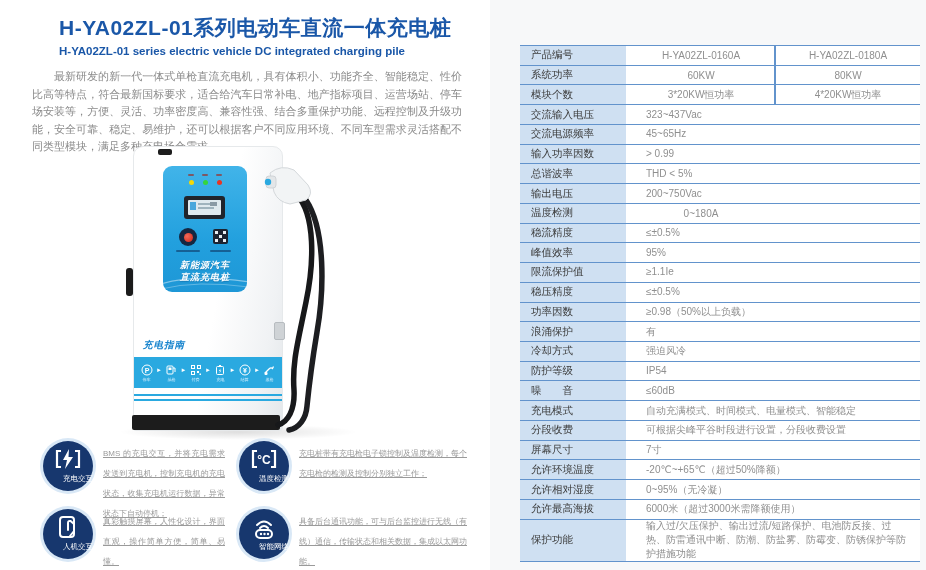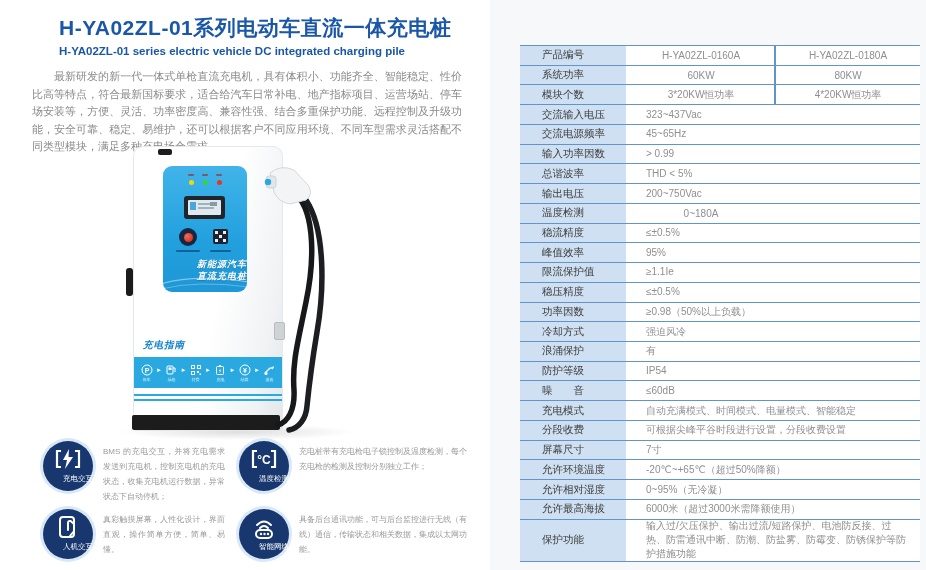--- a/index.html
+++ b/index.html
@@ -44,23 +44,23 @@
   .stopbtn{position:absolute;left:16px;top:62px;width:18px;height:18px;border-radius:50%;
     background:#152741;display:flex;align-items:center;justify-content:center;}
   .stopbtn i{display:block;width:9px;height:9px;border-radius:50%;
     background:radial-gradient(circle at 35% 35%,#f26a5a,#cf2315);}
   .qr{position:absolute;left:50px;top:63px;width:15px;height:15px;background:#1c2330;border-radius:2px;position:absolute;}
   .qr i{position:absolute;left:2px;top:2px;width:3px;height:3px;background:#e8eef2;
     box-shadow:8px 0 #e8eef2,0 8px #e8eef2,8px 8px #e8eef2,4px 4px #e8eef2;}
   .tinybar{position:absolute;height:2px;background:rgba(12,45,90,0.55);border-radius:1px;}
   .tb1{left:13px;top:84px;width:24px;}
   .tb2{left:47px;top:84px;width:21px;}
-  .brand{position:absolute;left:0;top:93px;width:100%;text-align:right;color:#ffffff;
+  .brand{position:absolute;left:0;top:93px;width:100%;text-align:center;color:#ffffff;
     font-size:9px;font-weight:bold;font-style:italic;line-height:12px;letter-spacing:1px;
-    text-shadow:0 1px 1px rgba(0,60,110,0.35);font-family:Liberation Mono, monospace;}
+    text-shadow:0 1px 1px rgba(0,60,110,0.35);}
   .swoosh{position:absolute;left:0;bottom:0;width:84px;height:24px;}
   .guide{position:absolute;left:9px;top:192px;font-size:9.5px;font-weight:bold;color:#1583cd;letter-spacing:1px;font-style:italic;}
   .strip{position:absolute;left:0;top:210px;width:100%;height:31px;background:#2aa9e0;
     display:flex;align-items:center;justify-content:center;gap:2px;}
   .step{display:flex;flex-direction:column;align-items:center;width:17px;}
   .step svg{display:block;}
   .step .slbl{font-size:4.5px;color:#dff3ff;margin-top:1px;white-space:nowrap;transform:scale(0.9);}
   .sarrow{color:#ffffff;font-size:7px;line-height:1;margin-top:-6px;}
   .bline1{position:absolute;left:0;top:247px;width:100%;height:2px;background:#2aa9e0;}
   .bline2{position:absolute;left:0;top:252px;width:100%;height:1.5px;background:#2aa9e0;}
@@ -70,31 +70,31 @@
   
   .features{position:absolute;left:40px;top:438px;width:446px;
     display:grid;grid-template-columns:196px 240px;grid-template-rows:64px 64px;row-gap:4px;column-gap:0;}
   .feat{display:flex;align-items:flex-start;gap:7px;}
   .fcirc{flex:0 0 auto;width:56px;height:56px;border-radius:50%;background:#d9e8f6;
     display:flex;align-items:center;justify-content:center;}
   .fcirc .inner{width:50px;height:50px;border-radius:50%;background:#17376e;position:relative;
     display:flex;align-items:center;justify-content:center;}
   .fcirc svg{position:absolute;left:50%;top:6px;transform:translateX(-50%);}
   .flabel{position:absolute;left:0;bottom:7px;width:100%;text-align:right;color:#ffffff;font-size:7.5px;}
-  .fdesc{font-size:8px;color:#9a9a9a;line-height:15px;margin-top:6px;text-align:justify;}
+  .fdesc{font-size:8px;color:#9a9a9a;line-height:20px;margin-top:6px;text-align:justify;text-decoration:underline;}
   .feat.col1 .fdesc{width:122px;}
   .feat.col2 .fdesc{width:168px;}
   
   .right-bg{position:absolute;left:490px;top:0;width:436px;height:570px;background:#f7f8f9;}
   .spec-table{position:absolute;left:520px;top:45px;width:400px;height:516px;
     display:flex;flex-direction:column;border-top:1px solid #6293cc;}
   .spec-row{flex:1 1 0;min-height:0;display:flex;align-items:stretch;border-bottom:1px solid #6293cc;}
   .spec-row.tall{flex:2.2 1 0;}
   .spec-label{width:108px;box-sizing:border-box;background:#cfe0f2;border-right:2px solid #ffffff;
-    display:flex;align-items:center;padding-left:22px;
+    display:flex;align-items:center;padding-left:11px;
     font-size:10.5px;color:#3c3c3c;white-space:nowrap;}
   .spec-values{flex:1;display:flex;background:#ffffff;min-width:0;}
   .spec-cell{display:flex;align-items:center;font-size:10px;color:#8f8f8f;box-sizing:border-box;}
   .spec-cell.full{flex:1;padding:2px 10px 2px 18px;line-height:14px;}
   .spec-cell.half{width:50%;justify-content:center;text-align:center;padding:0 4px;}
   .spec-cell.half + .spec-cell.half{border-left:2px solid #6293cc;}
 </style>
 </head>
 <body>
 
@@ -355,29 +355,29 @@
         <div class="spec-cell full">≤±0.5%</div>
       </div>
     </div>
     <div class="spec-row">
       <div class="spec-label">功率因数</div>
       <div class="spec-values">
         <div class="spec-cell full">≥0.98（50%以上负载）</div>
       </div>
     </div>
     <div class="spec-row">
+      <div class="spec-label">浪涌保护</div>
+      <div class="spec-values">
+        <div class="spec-cell full">有</div>
+      </div>
+    </div>
+    <div class="spec-row">
       <div class="spec-label">冷却方式</div>
       <div class="spec-values">
         <div class="spec-cell full">强迫风冷</div>
-      </div>
-    </div>
-    <div class="spec-row">
-      <div class="spec-label">浪涌保护</div>
-      <div class="spec-values">
-        <div class="spec-cell full">有</div>
       </div>
     </div>
     <div class="spec-row">
       <div class="spec-label">防护等级</div>
       <div class="spec-values">
         <div class="spec-cell full">IP54</div>
       </div>
     </div>
     <div class="spec-row">
       <div class="spec-label">噪　　音</div>

